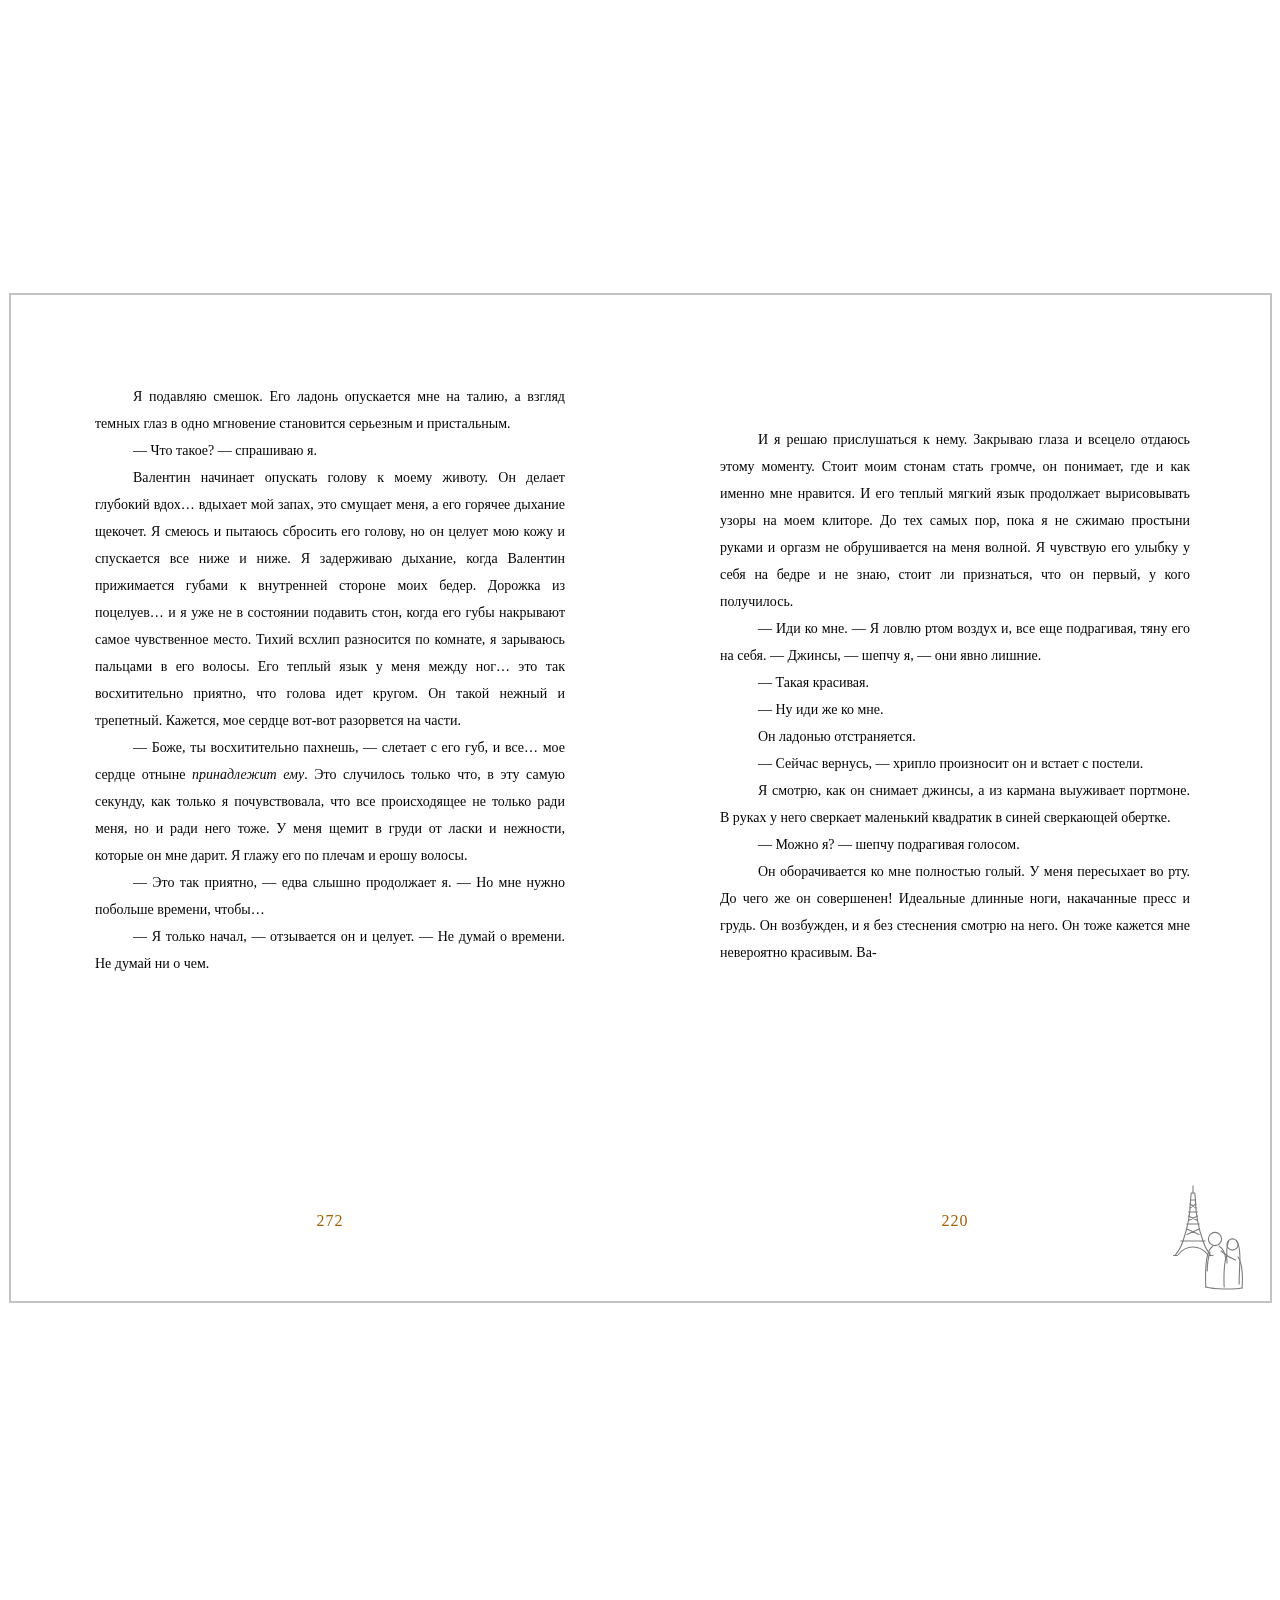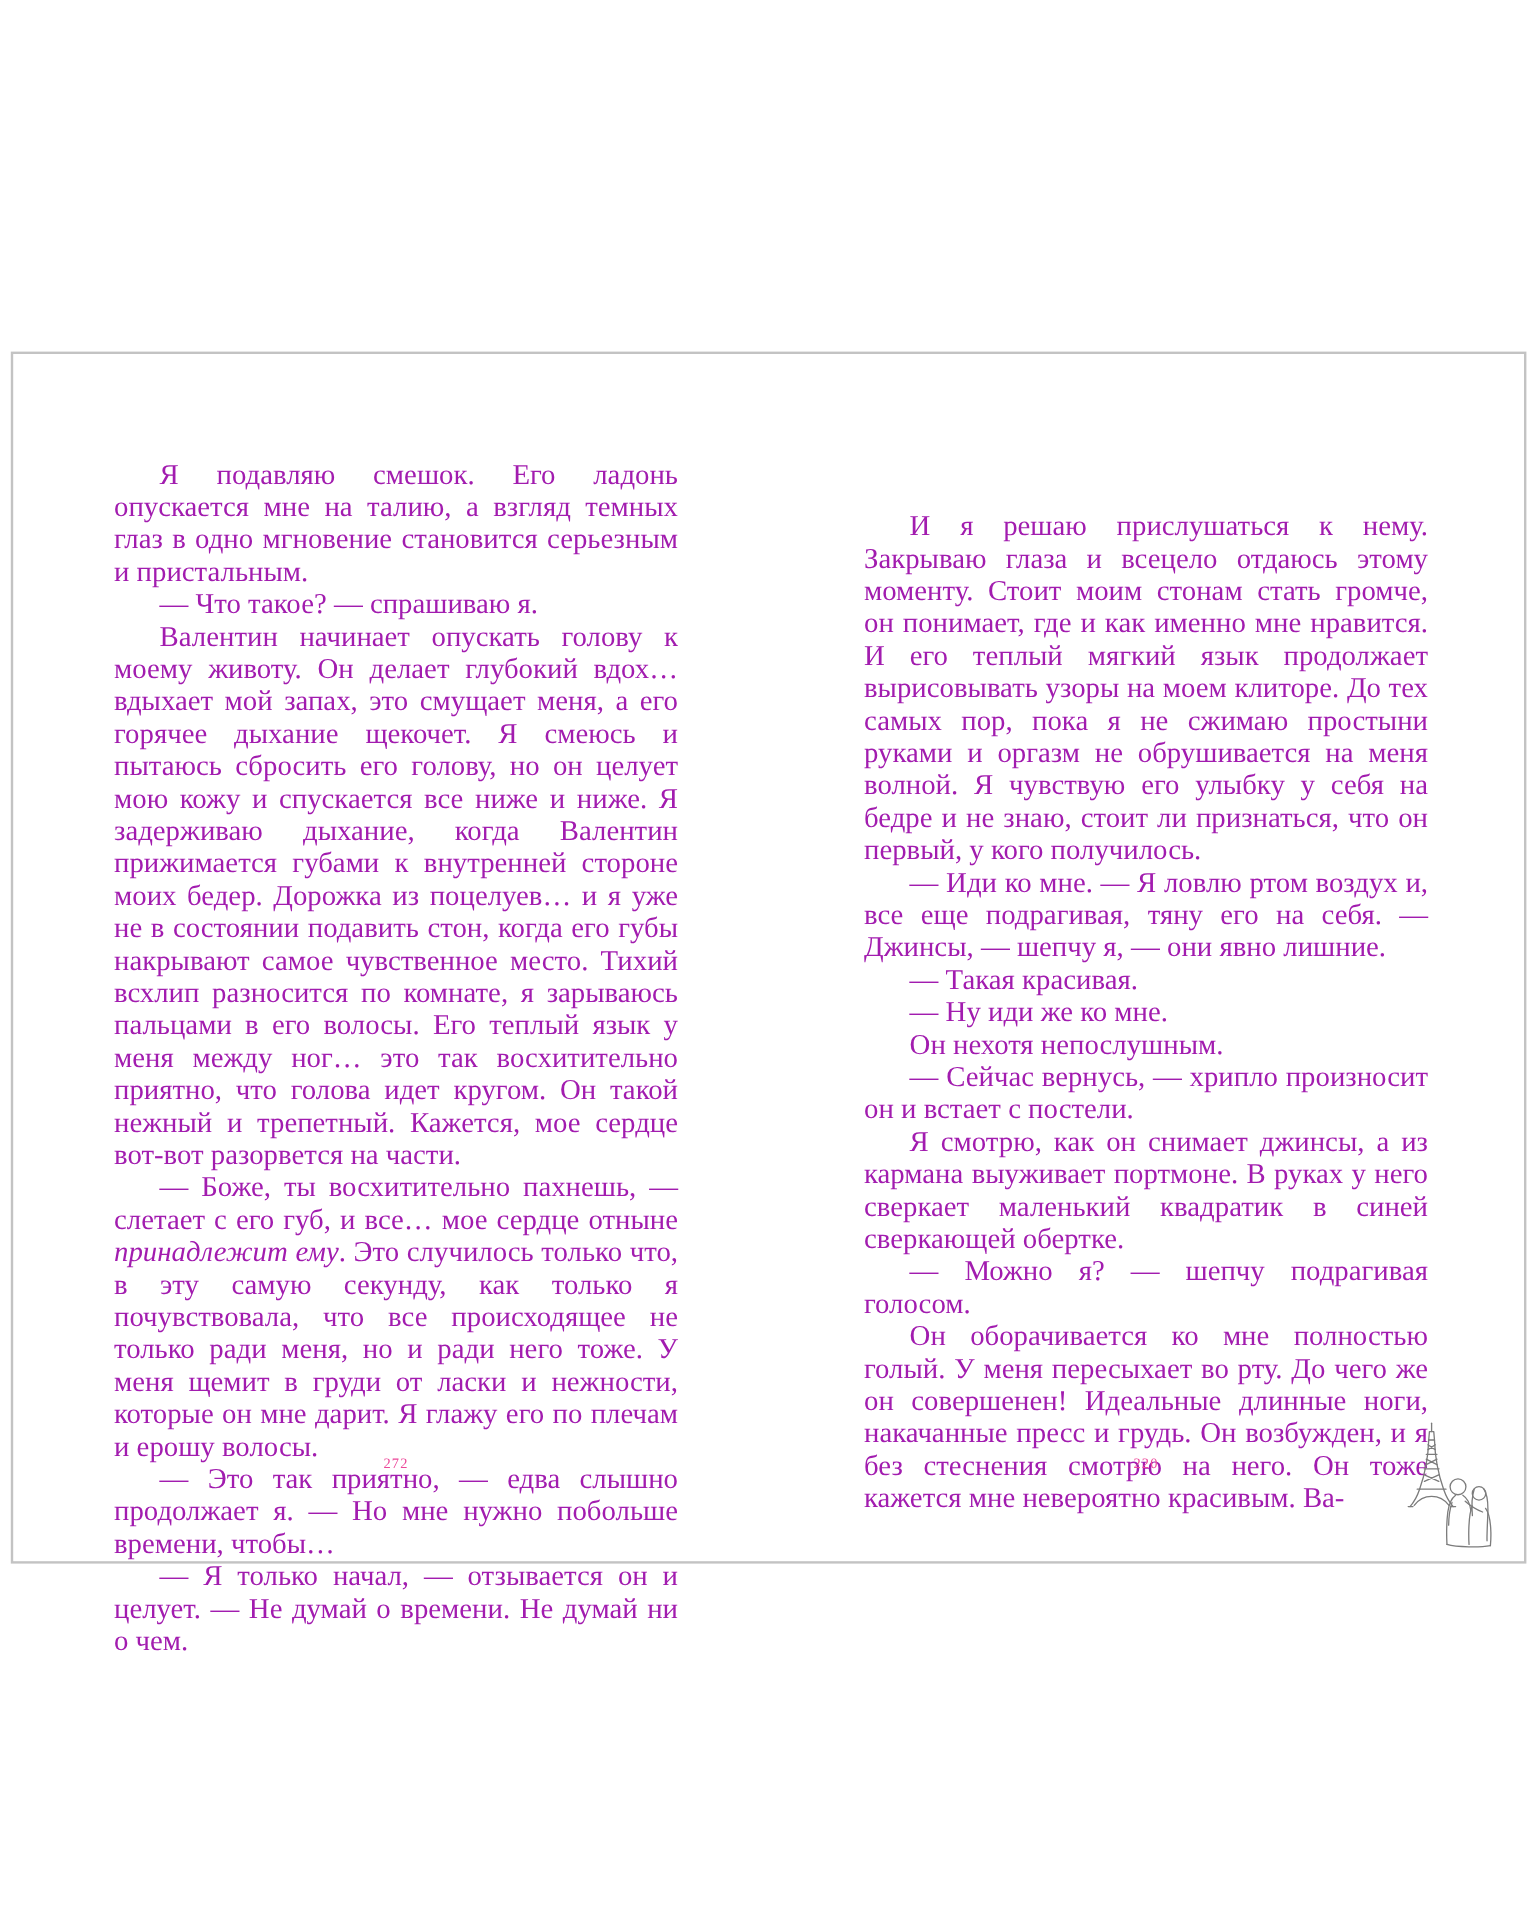--- a/index.html
+++ b/index.html
@@ -17,41 +17,41 @@
     width: 1263px;
     height: 1010px;
     box-sizing: border-box;
     border: 2px solid #c3c3c3;
     background: #ffffff;
   }
   .text-col {
     position: absolute;
     top: 88px;
     width: 470px;
-    font-size: 24px;
+    font-size: 14px;
     line-height: 27px;
-    color: #a21caf;
+    color: #000000;
     text-align: justify;
     hyphens: auto;
     -webkit-hyphens: auto;
   }
   .text-col-left  { left: 84px;  }
   .text-col-right { left: 709px; margin-top: 43px; }
   .para {
     margin: 0;
     text-indent: 38px;
   }
   .para em { }
   .page-num {
     position: absolute;
     top: 917px;
     width: 470px;
     text-align: center;
-    font-size: 12px;
-    color: #ec4899;
+    font-size: 16px;
+    color: #a16207;
     letter-spacing: 1px;
   }
   .page-num-left  { left: 84px;  }
   .page-num-right { left: 709px; }
   .illustration {
     position: absolute;
     right: 22px;
     bottom: 8px;
     width: 82px;
     height: 110px;
@@ -70,21 +70,21 @@
       <p class="para"><span>— Боже, ты восхитительно пахнешь, — слетает с его губ, и все… мое сердце отныне </span><em>принадлежит ему</em><span>. Это случилось только что, в эту самую секунду, как только я почувствовала, что все происходящее не только ради меня, но и ради него тоже. У меня щемит в груди от ласки и нежности, которые он мне дарит. Я глажу его по плечам и ерошу волосы.</span></p>
       <p class="para"><span>— Это так приятно, — едва слышно продолжает я. — Но мне нужно побольше времени, чтобы…</span></p>
       <p class="para"><span>— Я только начал, — отзывается он и целует. — Не думай о времени. Не думай ни о чем.</span></p>
     </div>
 
   <div class="text-col text-col-right" id="right-col">
       <p class="para"><span>И я решаю прислушаться к нему. Закрываю глаза и всецело отдаюсь этому моменту. Стоит моим стонам стать громче, он понимает, где и как именно мне нравится. И его теплый мягкий язык продолжает вырисовывать узоры на моем клиторе. До тех самых пор, пока я не сжимаю простыни руками и оргазм не обрушивается на меня волной. Я чувствую его улыбку у себя на бедре и не знаю, стоит ли признаться, что он первый, у кого получилось.</span></p>
       <p class="para"><span>— Иди ко мне. — Я ловлю ртом воздух и, все еще подрагивая, тяну его на себя. — Джинсы, — шепчу я, — они явно лишние.</span></p>
       <p class="para"><span>— Такая красивая.</span></p>
       <p class="para"><span>— Ну иди же ко мне.</span></p>
-      <p class="para"><span>Он нехотя непослушным.</span></p>
+      <p class="para"><span>Он ладонью отстраняется.</span></p>
       <p class="para"><span>— Сейчас вернусь, — хрипло произносит он и встает с постели.</span></p>
       <p class="para"><span>Я смотрю, как он снимает джинсы, а из кармана выуживает портмоне. В руках у него сверкает маленький квадратик в синей сверкающей обертке.</span></p>
       <p class="para"><span>— Можно я? — шепчу подрагивая голосом.</span></p>
       <p class="para"><span>Он оборачивается ко мне полностью голый. У меня пересыхает во рту. До чего же он совершенен! Идеальные длинные ноги, накачанные пресс и грудь. Он возбужден, и я без стеснения смотрю на него. Он тоже кажется мне невероятно красивым. Ва-</span></p>
     </div>
 
   <div class="page-num page-num-left">272</div>
 
   <div class="page-num page-num-right">220</div>
 

